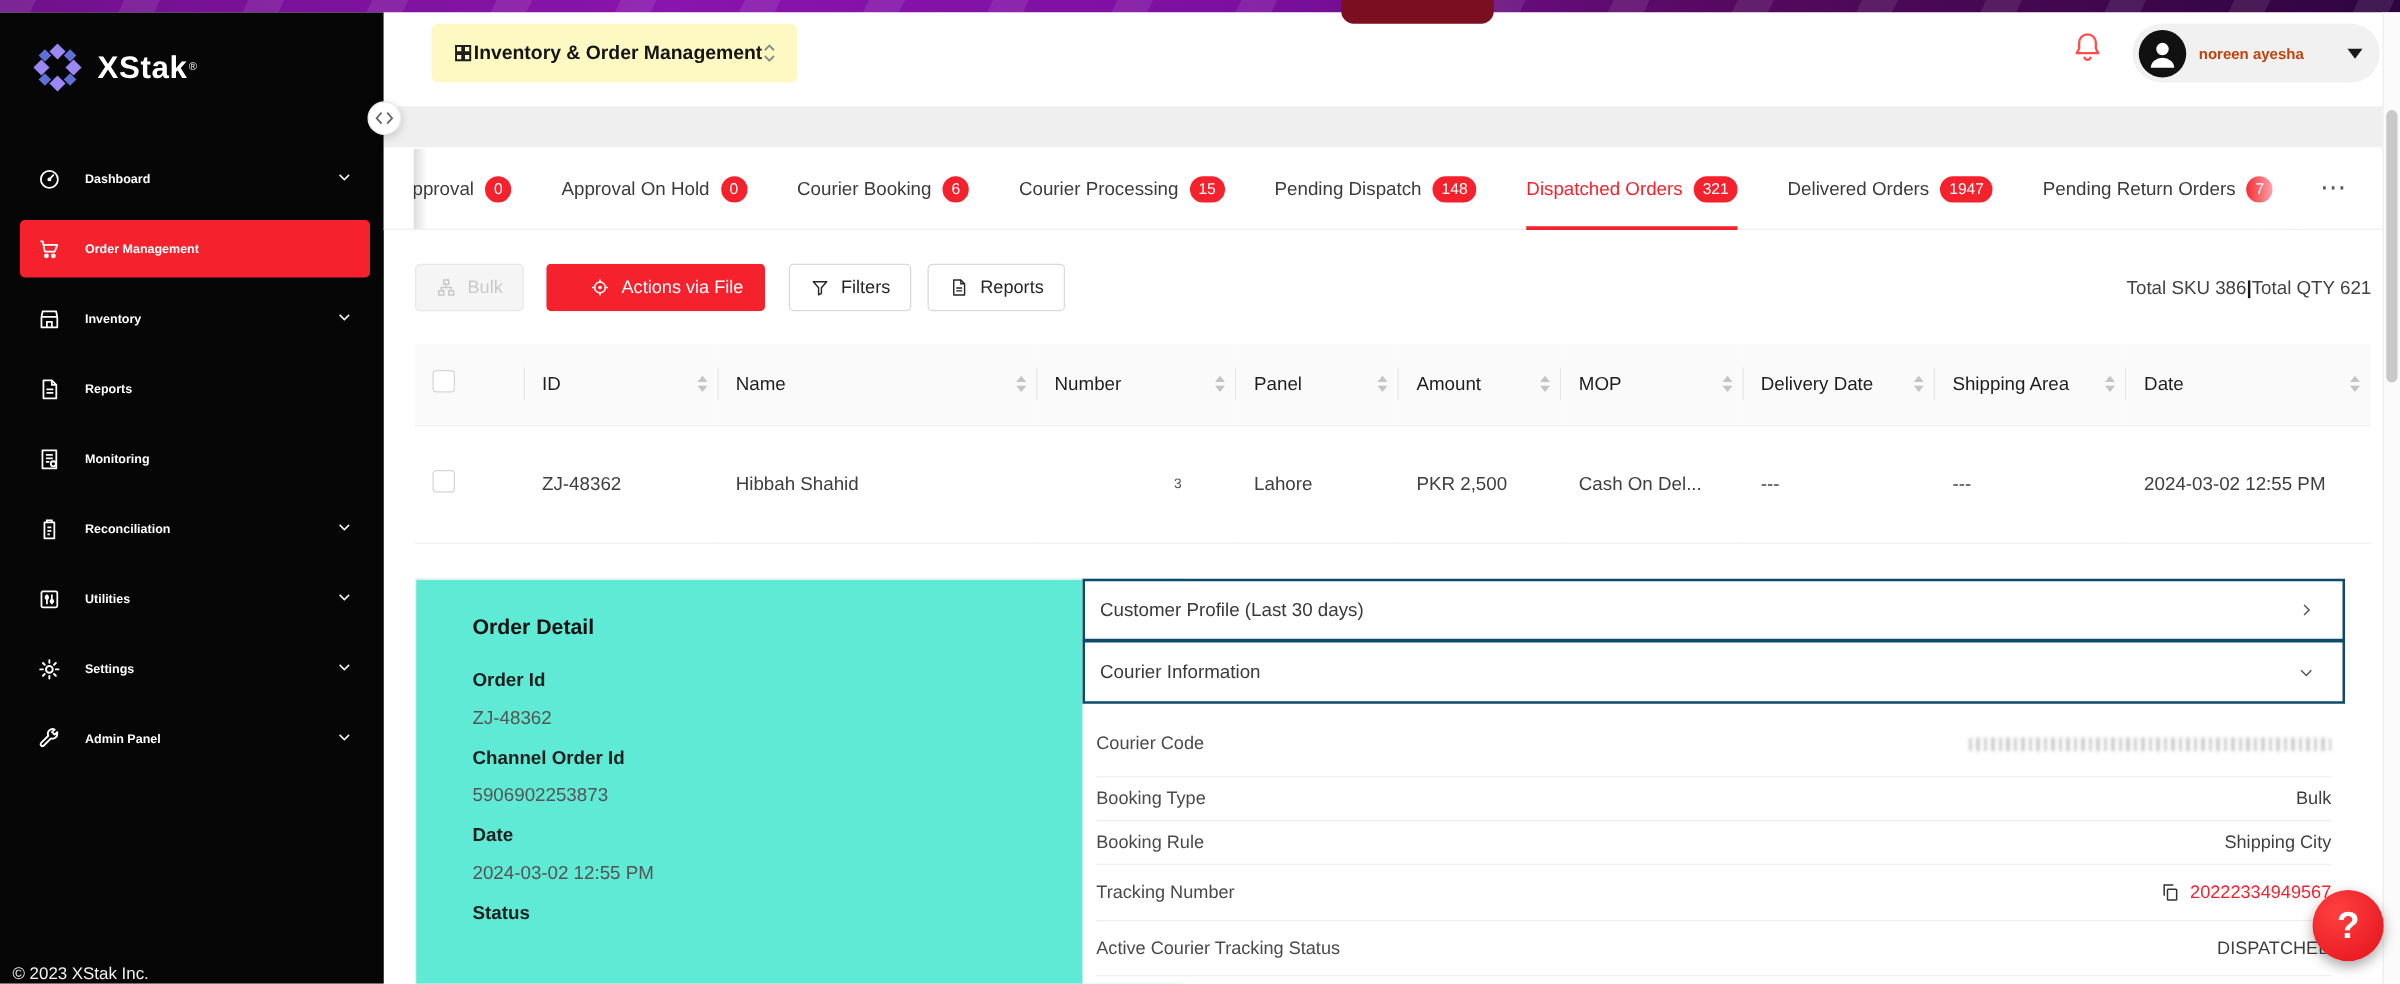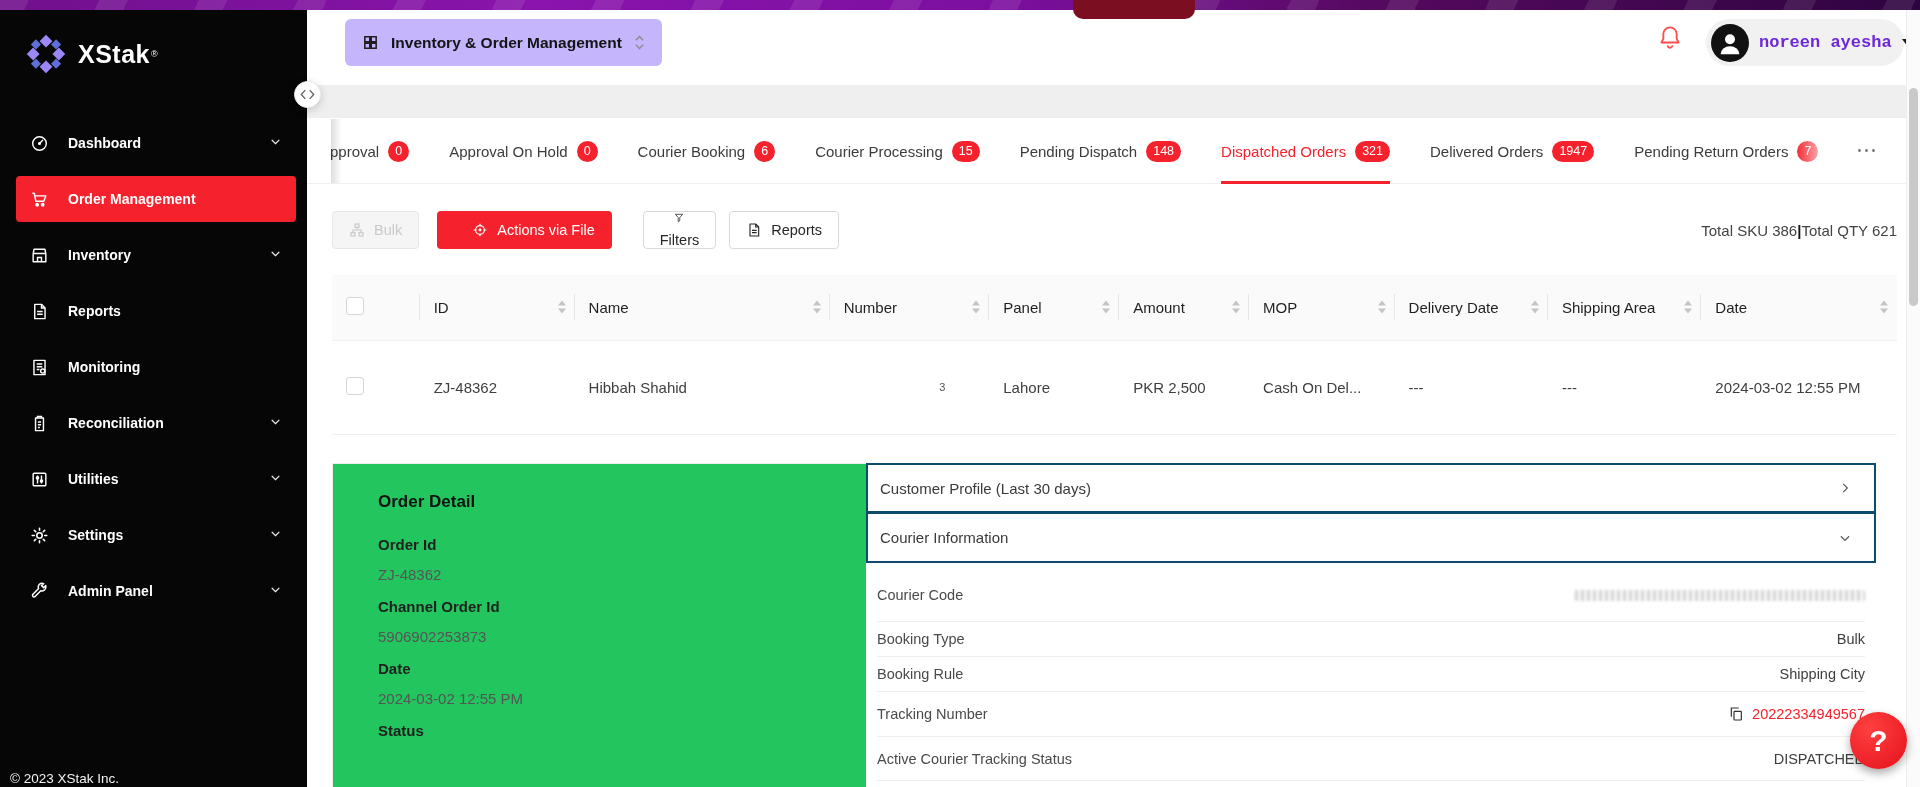--- a/index.html
+++ b/index.html
@@ -17,47 +17,47 @@
 
   
   .sidebar { position:absolute; left:0; top:10px; width:307px; height:777px; background:#060606; color:#fff; }
   .logo-row { display:flex; align-items:flex-start; gap:10px; padding:22px 0 0 24px; }
   .logo-row svg { width:44px; height:44px; }
   .logo-text { font-size:25px; font-weight:bold; letter-spacing:.5px; line-height:44px; }
   .logo-reg { font-size:9px; vertical-align:super; margin-left:1px; }
   .side-nav { margin-top:44px; }
   .side-item { height:46px; display:flex; align-items:center; gap:19px;
     margin:0 11px 10px 16px; padding:0 14px; border-radius:4px;
-    font-size:14px; font-weight:bold; color:#fff; cursor:pointer; }
+    font-size:10px; font-weight:bold; color:#fff; cursor:pointer; }
   .side-item svg { width:19px; height:19px; flex:none; }
   .side-item .chev { margin-left:auto; opacity:.95; }
   .side-item .chev svg { width:13px; height:13px; }
   .side-item.active { background:#f5222d; }
   .side-footer { position:absolute; left:10px; bottom:1px; font-size:13.5px; color:#f2f2f2; white-space:nowrap; }
 
   
   .toggle-btn { position:absolute; left:294px; top:81px; width:27px; height:27px; border-radius:50%;
     background:#fff; border:1px solid #ececec; box-shadow:0 2px 8px rgba(0,0,0,.18);
     display:flex; align-items:center; justify-content:center; gap:1px; z-index:7; cursor:pointer; }
   .toggle-btn svg { width:7px; height:11px; }
 
   
   .header { position:absolute; left:307px; top:10px; width:1613px; height:75px; background:#fff; }
   .app-selector { position:absolute; left:345px; top:19px; height:47px; padding:0 17px;
-    background:#c4b5fd; border-radius:6px; display:inline-flex; align-items:center; gap:12px; cursor:pointer; }
+    background:#fef9c3; border-radius:6px; display:inline-flex; align-items:center; gap:0; cursor:pointer; }
   .app-selector .label { font-size:15.5px; font-weight:bold; color:#141414; }
   .app-selector svg.grid { width:17px; height:17px; }
   .app-selector svg.updn { width:11px; height:17px; }
   .bell-btn { position:absolute; left:1657px; top:24px; width:30px; height:30px; cursor:pointer; }
   .bell-btn svg { width:26px; height:28px; }
   .user-pill { position:absolute; left:1706px; top:19px; height:47px; width:198px; background:#f1f1f1;
     border-radius:26px; display:flex; align-items:center; gap:10px; padding:0 14px 0 5px; cursor:pointer; }
   .avatar { width:38px; height:38px; border-radius:50%; background:#111; display:flex; align-items:center; justify-content:center; flex:none; }
   .avatar svg { width:30px; height:30px; }
-  .user-name { font-size:17px; font-weight:bold; color:#6d28d9; white-space:nowrap;font-family:Liberation Mono, monospace; }
+  .user-name { font-size:12px; font-weight:bold; color:#c2410c; white-space:nowrap; }
   .user-caret { width:0; height:0; border-left:6px solid transparent; border-right:6px solid transparent;
     border-top:8px solid #1a1a1a; margin-left:auto; }
 
   .gray-band { position:absolute; left:307px; top:85px; width:1599px; height:33px; background:#efefef; }
 
   
   .tabs-row { position:absolute; left:307px; top:118px; width:1599px; height:66px; background:#fff;
     border-bottom:1px solid #f0f0f0; }
   .tabs-viewport { position:absolute; left:331px; top:118px; width:1517px; height:66px; overflow:hidden;
     display:flex; align-items:center; gap:40px; white-space:nowrap; }
@@ -77,21 +77,21 @@
 
   
   .toolbar { position:absolute; left:332px; top:211px; width:1565px; height:38px;
     display:flex; align-items:center; gap:13px; }
   .btn { height:38px; display:inline-flex; align-items:center; gap:9px; padding:0 16px; border-radius:4px;
     font-size:14.5px; border:1px solid transparent; cursor:pointer; }
   .btn svg { width:16px; height:16px; }
   .btn-bulk { background:#f5f5f5; color:#c9c9c9; border-color:#e7e7e7; cursor:not-allowed; }
   .btn-primary { background:#f5222d; color:#fff; margin-left:5px;padding-left:34px; }
   .btn-default { background:#fff; color:#262626; border-color:#d9d9d9; }
-  .btn-filters { margin-left:18px;flex-direction:column; }
+  .btn-filters { margin-left:6px; }
   .totals { margin-left:auto; display:flex; align-items:center; font-size:15px; color:#434343; }
   .totals .sep { color:#141414; font-weight:bold; }
 
   
   .table-wrap { position:absolute; left:332px; top:275px; width:1565px; }
   table { width:100%; border-collapse:collapse; table-layout:fixed; }
   thead th { background:#fafafa; height:65px; font-weight:normal; font-size:15px; color:#1f1f1f;
     text-align:left; padding:8px 26px 8px 14px; position:relative; border-bottom:1px solid #f0f0f0; }
   th .colsep { position:absolute; right:0; top:50%; transform:translateY(-50%); width:1px; height:26px; background:#e6e6e6; }
   .sorter { position:absolute; right:9px; top:50%; transform:translateY(-50%);
@@ -101,21 +101,21 @@
   .caret-dn { width:0; height:0; border-left:4.5px solid transparent; border-right:4.5px solid transparent;
     border-top:5.5px solid #c4c4c4; }
   tbody td { height:94px; padding:8px 14px; font-size:15px; color:#3f3f3f; background:#fff;
     border-bottom:1px solid #f0f0f0; vertical-align:middle; }
   .checkbox { display:inline-block; width:18px; height:18px; border:1.5px solid #d6d6d6; border-radius:3px;
     background:#fff; cursor:pointer; }
   td.num-cell { text-align:right; padding-right:44px; font-size:11px; color:#555; }
 
   
   .order-detail { position:absolute; left:332px; top:463px; width:616px; height:325px;
-    background:#22c55e; border:1px solid #efefef; padding:28px 20px 0 45px; }
+    background:#5eead4; border:1px solid #efefef; padding:28px 20px 0 45px; }
   .od-title { font-size:17px; font-weight:bold; color:#111; margin-bottom:24px; }
   .od-label { font-size:15px; font-weight:bold; color:#1f1f1f; margin-bottom:13px; }
   .od-value { font-size:15px; color:#555; margin-bottom:15px; }
 
   
   .rp { position:absolute; left:866px; top:463px; width:1010px; height:325px; background:#fff; }
   .rp-section { height:50px; border:2px solid #0c4a6e; background:#fff; display:flex; align-items:center;
     justify-content:space-between; padding:0 22px 0 12px; font-size:15px; color:#3a3a3a; cursor:pointer; }
   .rp-section + .rp-section { margin-top:-1px; height:51px; }
   .rp-section svg { width:14px; height:14px; }

